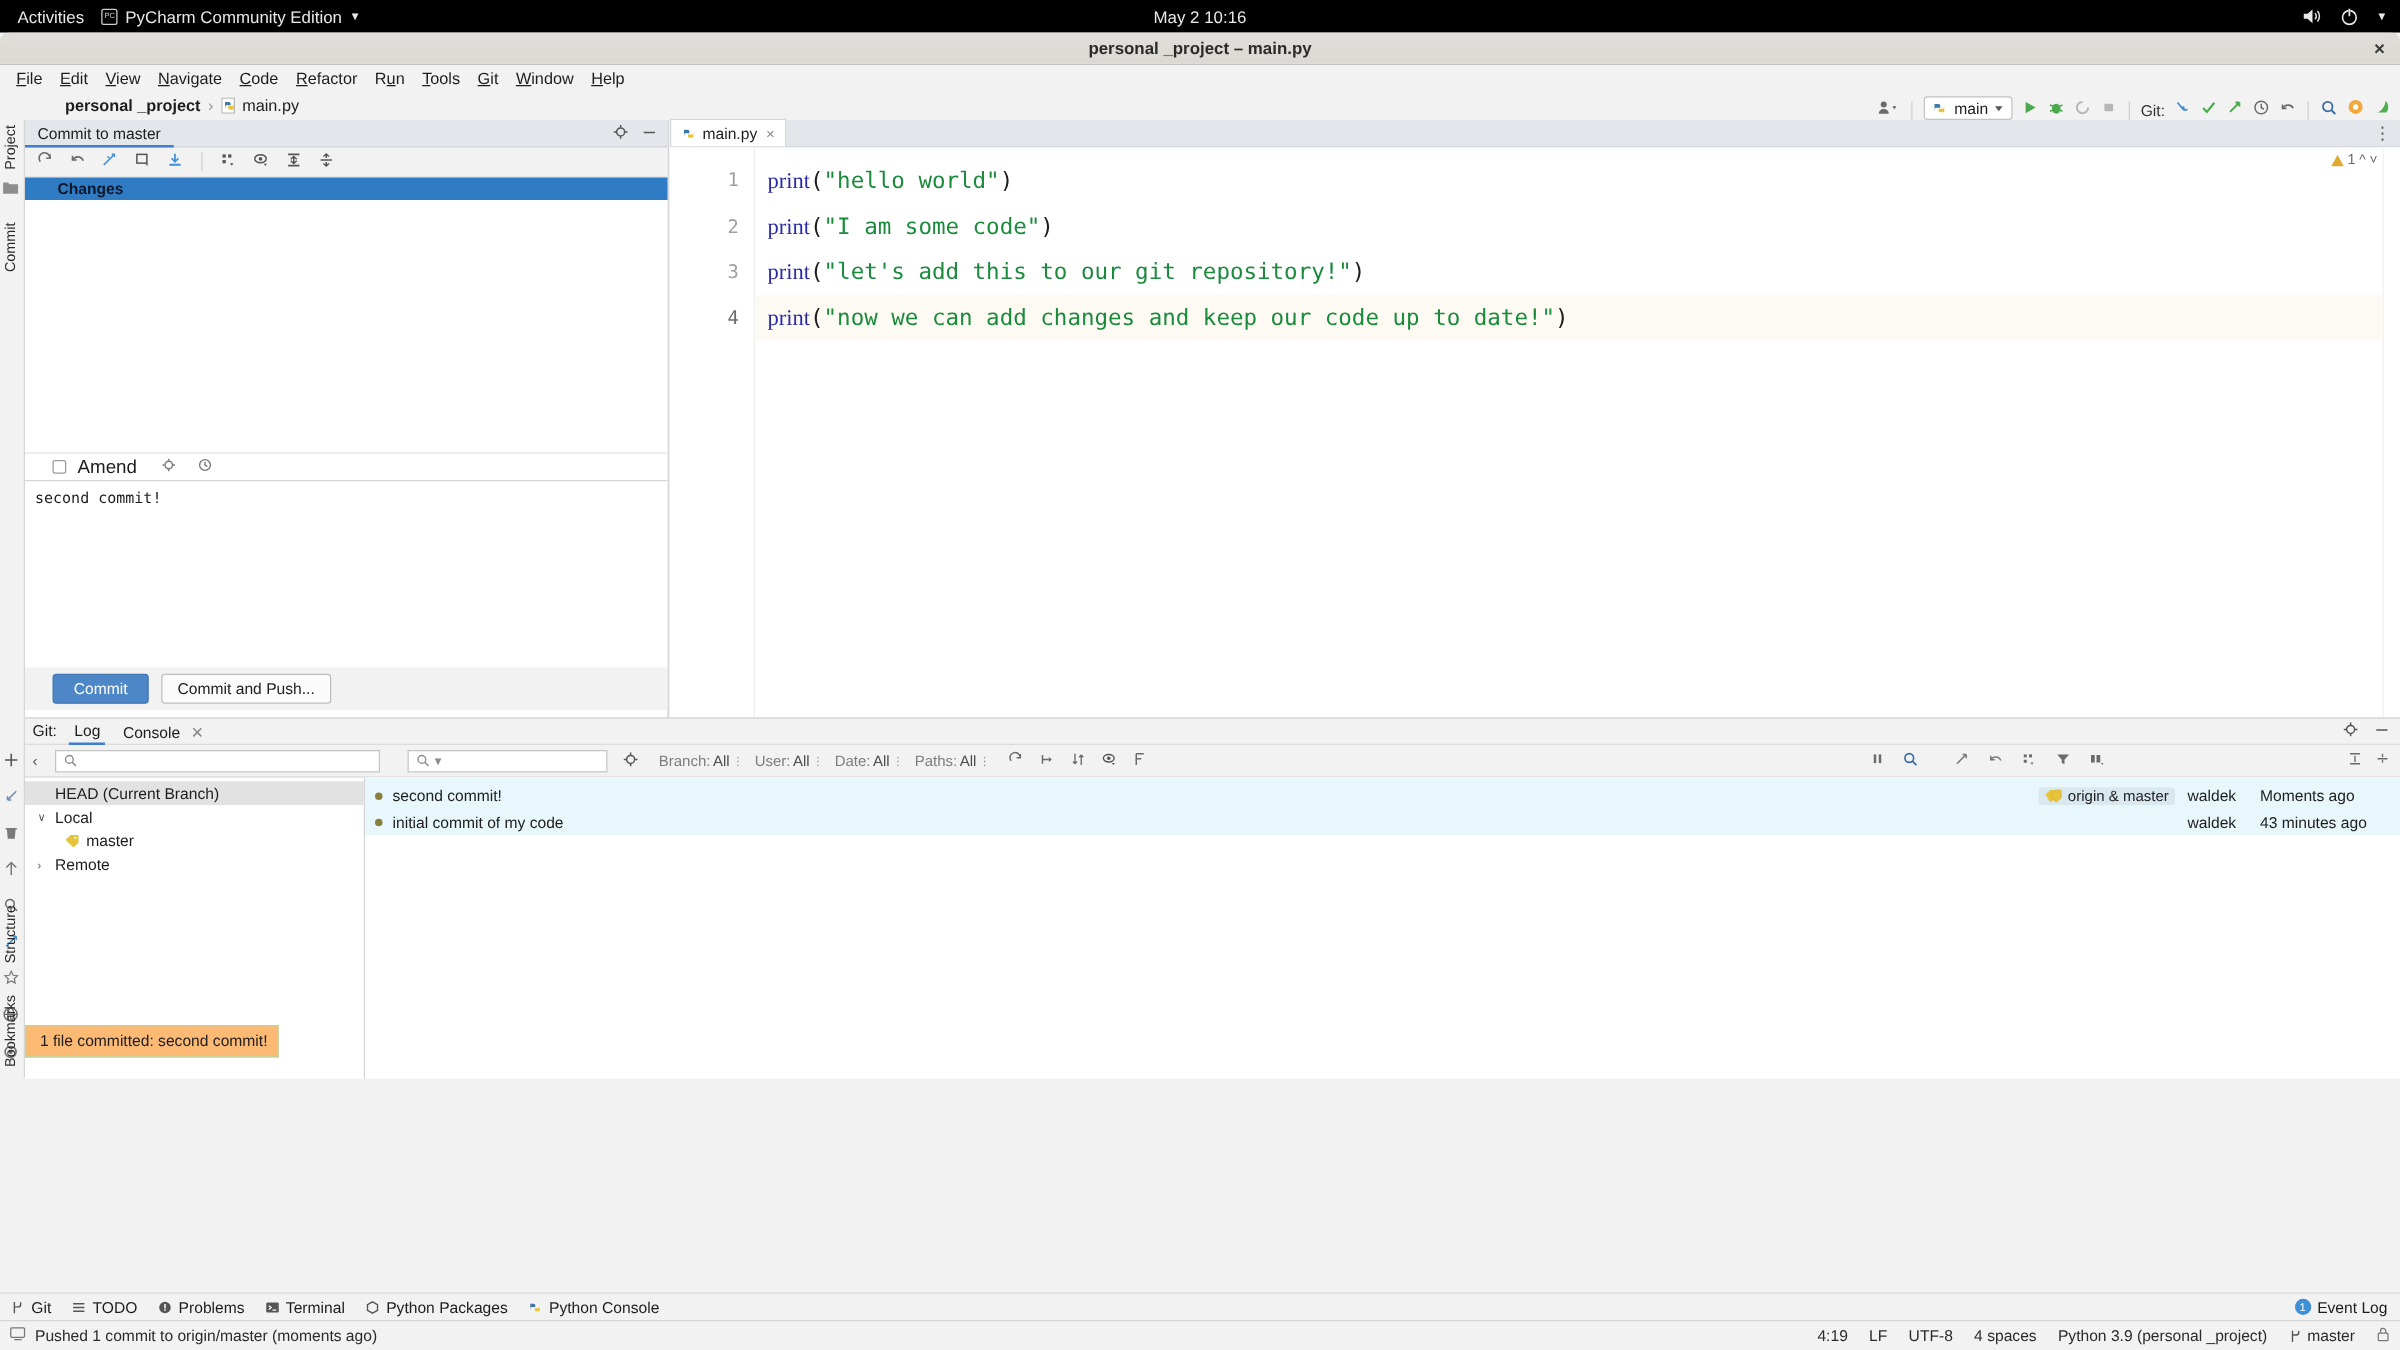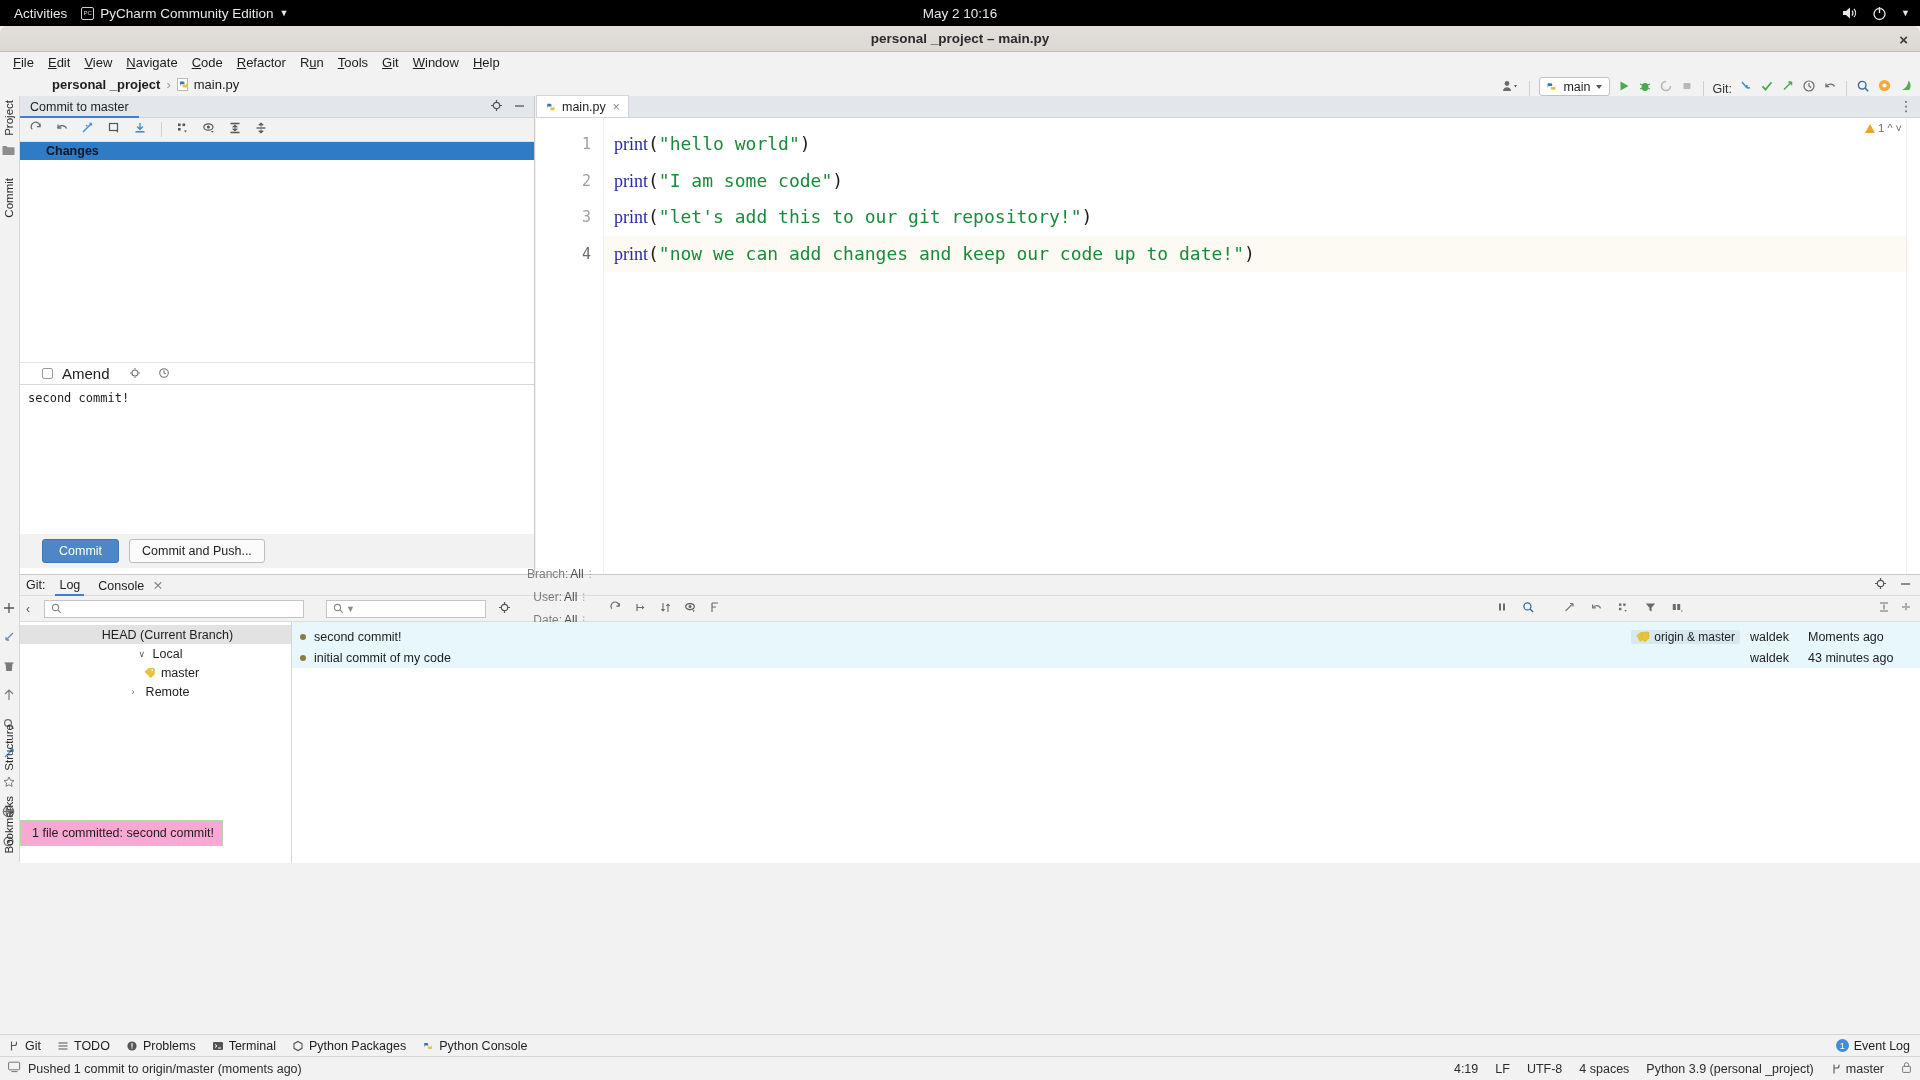--- a/index.html
+++ b/index.html
@@ -203,31 +203,31 @@
   .search-mini {
     width:260px; height:18px; border:1px solid #c4c4c4; background:#fff;
     margin-left:24px; display:flex; align-items:center; padding-left:6px;
   }
   .log-search {
     width:160px; height:18px; border:1px solid #c4c4c4; background:#fff;
     margin-left:22px; display:flex; align-items:center; padding-left:6px;
     font-size:11.5px; color:#8a8a8a;
   }
   .filters { display:flex; align-items:center; gap:9px; margin-left:16px;
-    font-size:12px; color:#7d7d7d;flex-direction:column; }
+    font-size:12px; color:#7d7d7d; }
   .filters b { color:#4a4a4a; font-weight:normal; }
   .flt-ic { display:flex; align-items:center; gap:2px; }
   .tb-icons { display:flex; align-items:center; gap:12px; margin-left:14px; }
 
   .git-body { display:flex; height:241px; }
   .branch-tree {
     width:272px; background:#fff; border-right:1px solid #d6d6d6;
     font-size:12.5px; padding-top:3px;
   }
-  .bt-row { height:19px; display:flex; align-items:center; gap:5px; padding-left:10px;justify-content:center; }
+  .bt-row { height:19px; display:flex; align-items:center; gap:5px; padding-left:10px; }
   .bt-row.sel { background:#e2e2e2; }
   .bt-arrow { width:9px; color:#555; font-size:9px; }
   .commit-list { flex:1; background:#fff; position:relative; }
   .clist-hl { background:#e7f7fb; }
   .crow {
     height:21px; display:flex; align-items:center; font-size:12.5px;
     position:relative; padding-left:8px;
   }
   .graph-dot {
     width:6px;height:6px;border-radius:50%;background:#8a7f3a;
@@ -262,21 +262,21 @@
   }
   .info-ico {
     width:14px;height:14px;border-radius:50%;background:#3f8fd6;color:#fff;
     font-size:10px;display:flex;align-items:center;justify-content:center;
     font-weight:bold; font-family:"Liberation Serif",serif;
   }
 
   
   .balloon {
     position:absolute; left:20px; top:820px; width:203px; height:26px;
-    background:#f9a8d4; border:1px solid #b5d9a5;
+    background:#fdba74; border:1px solid #b5d9a5;
     display:flex; align-items:center; padding-left:11px; font-size:12.5px;
     z-index:20;
   }
 
   
   .bottom-strip {
     position:absolute; left:0; bottom:24px; width:1920px; height:22px;
     background:#f2f2f2; border-top:1px solid #d6d6d6;
     display:flex; align-items:center; gap:16px; padding-left:8px; font-size:12.5px;
   }

